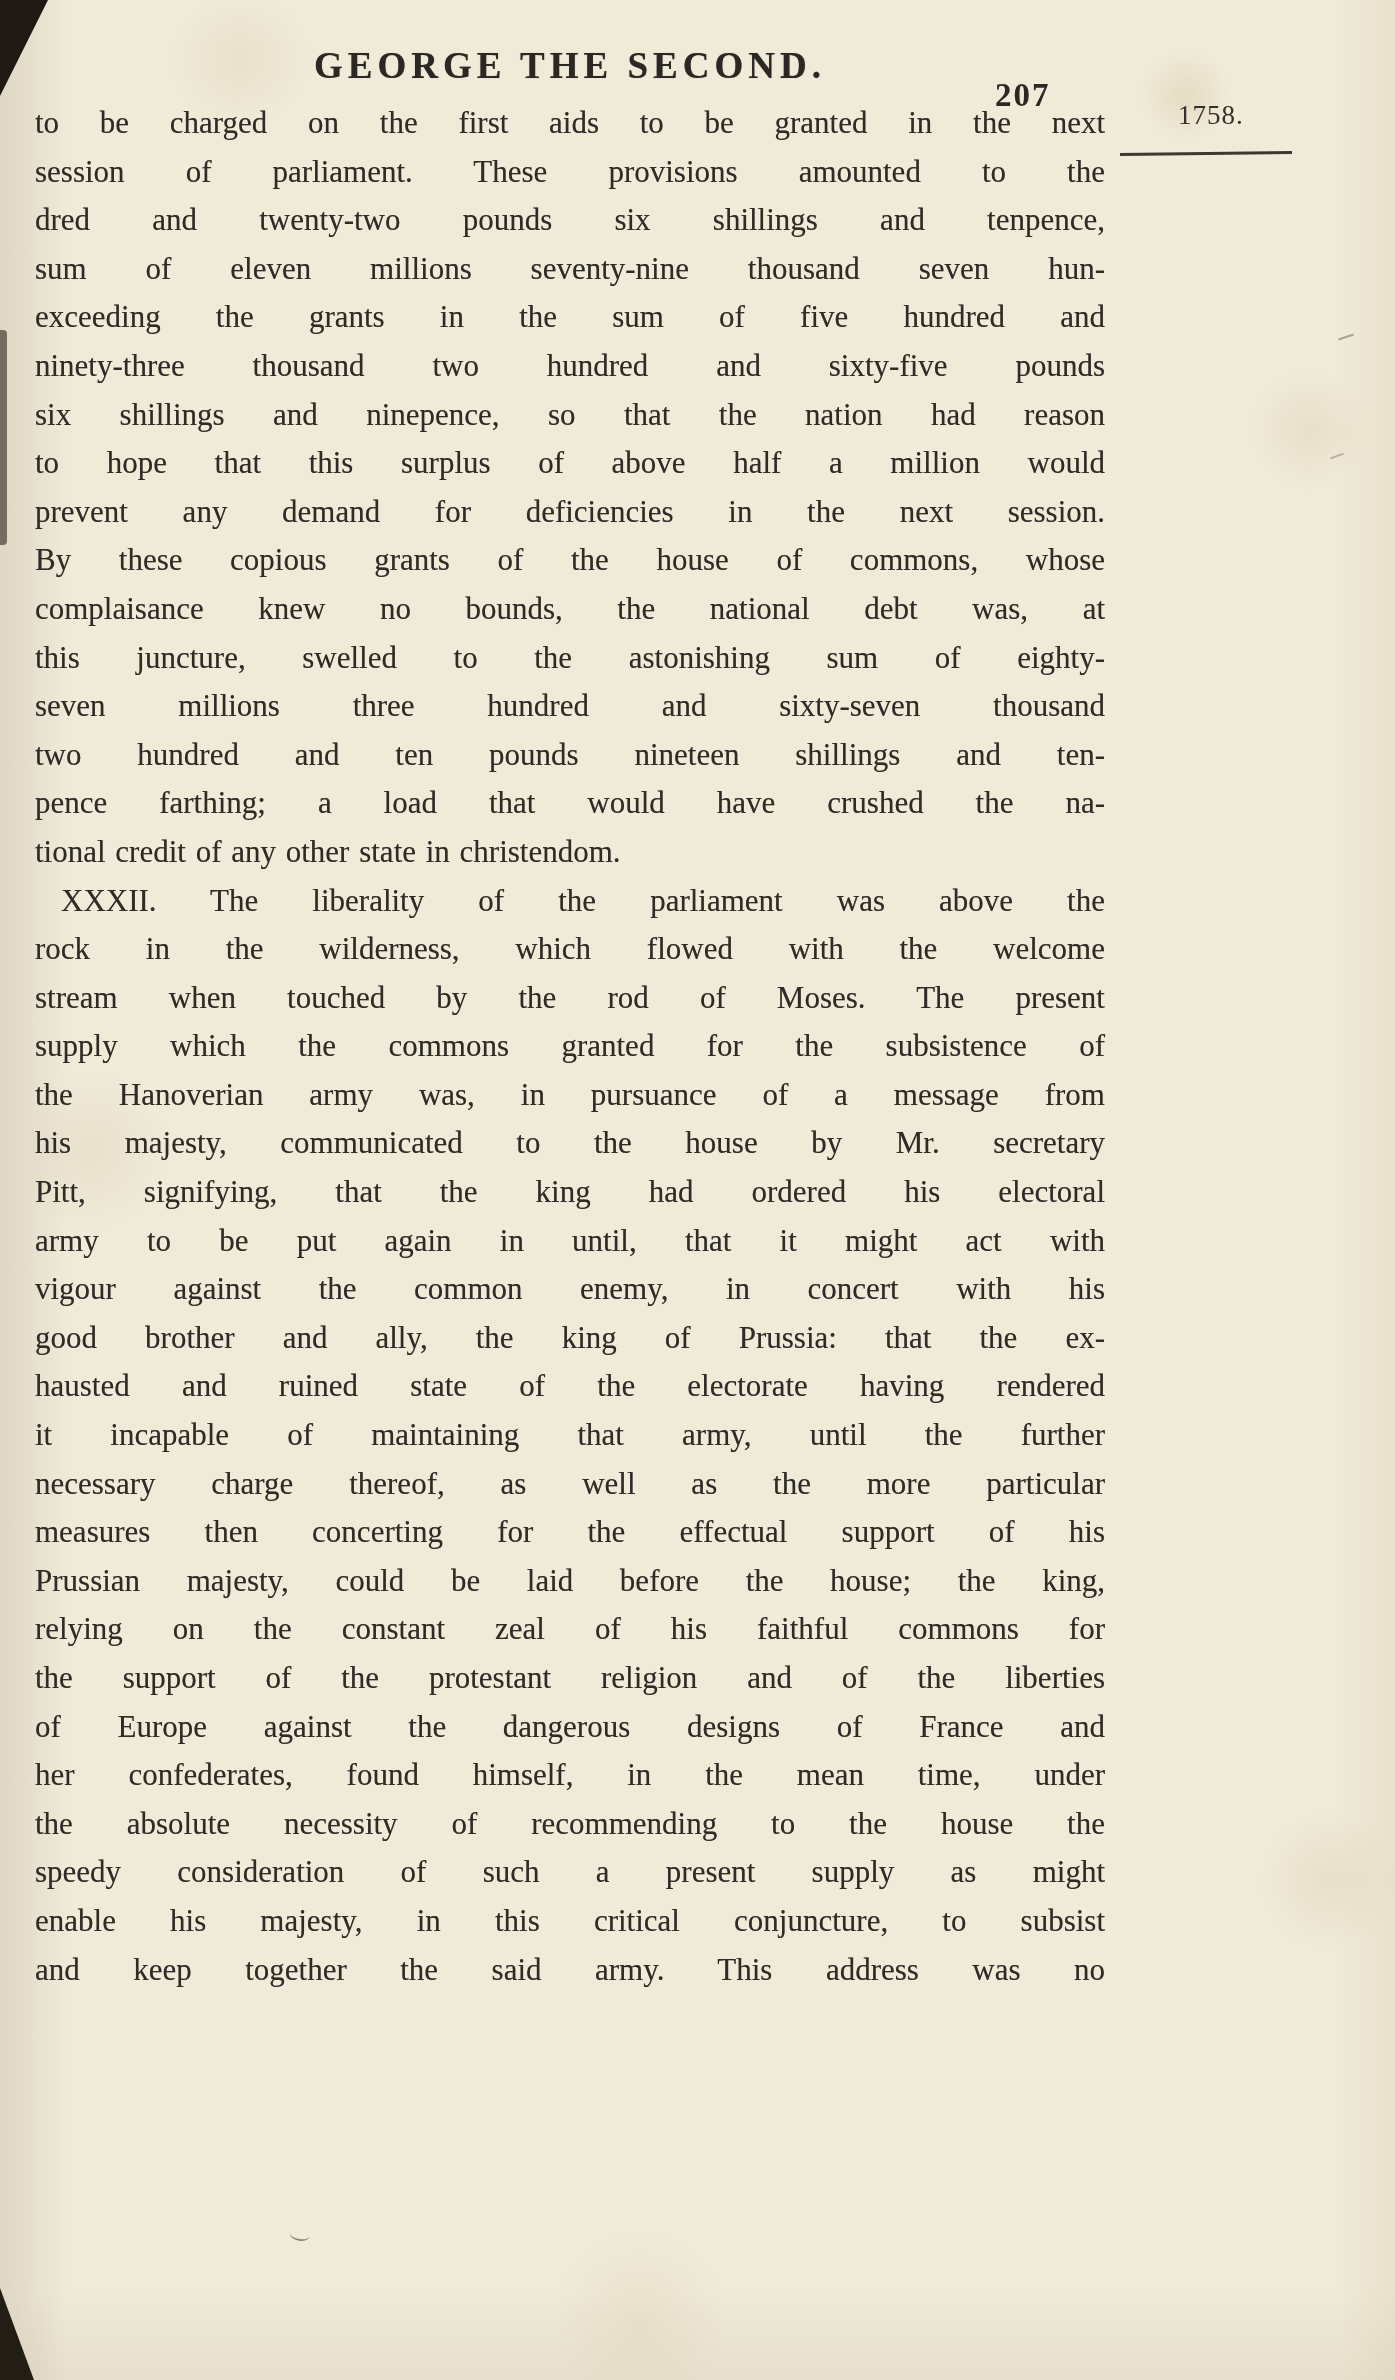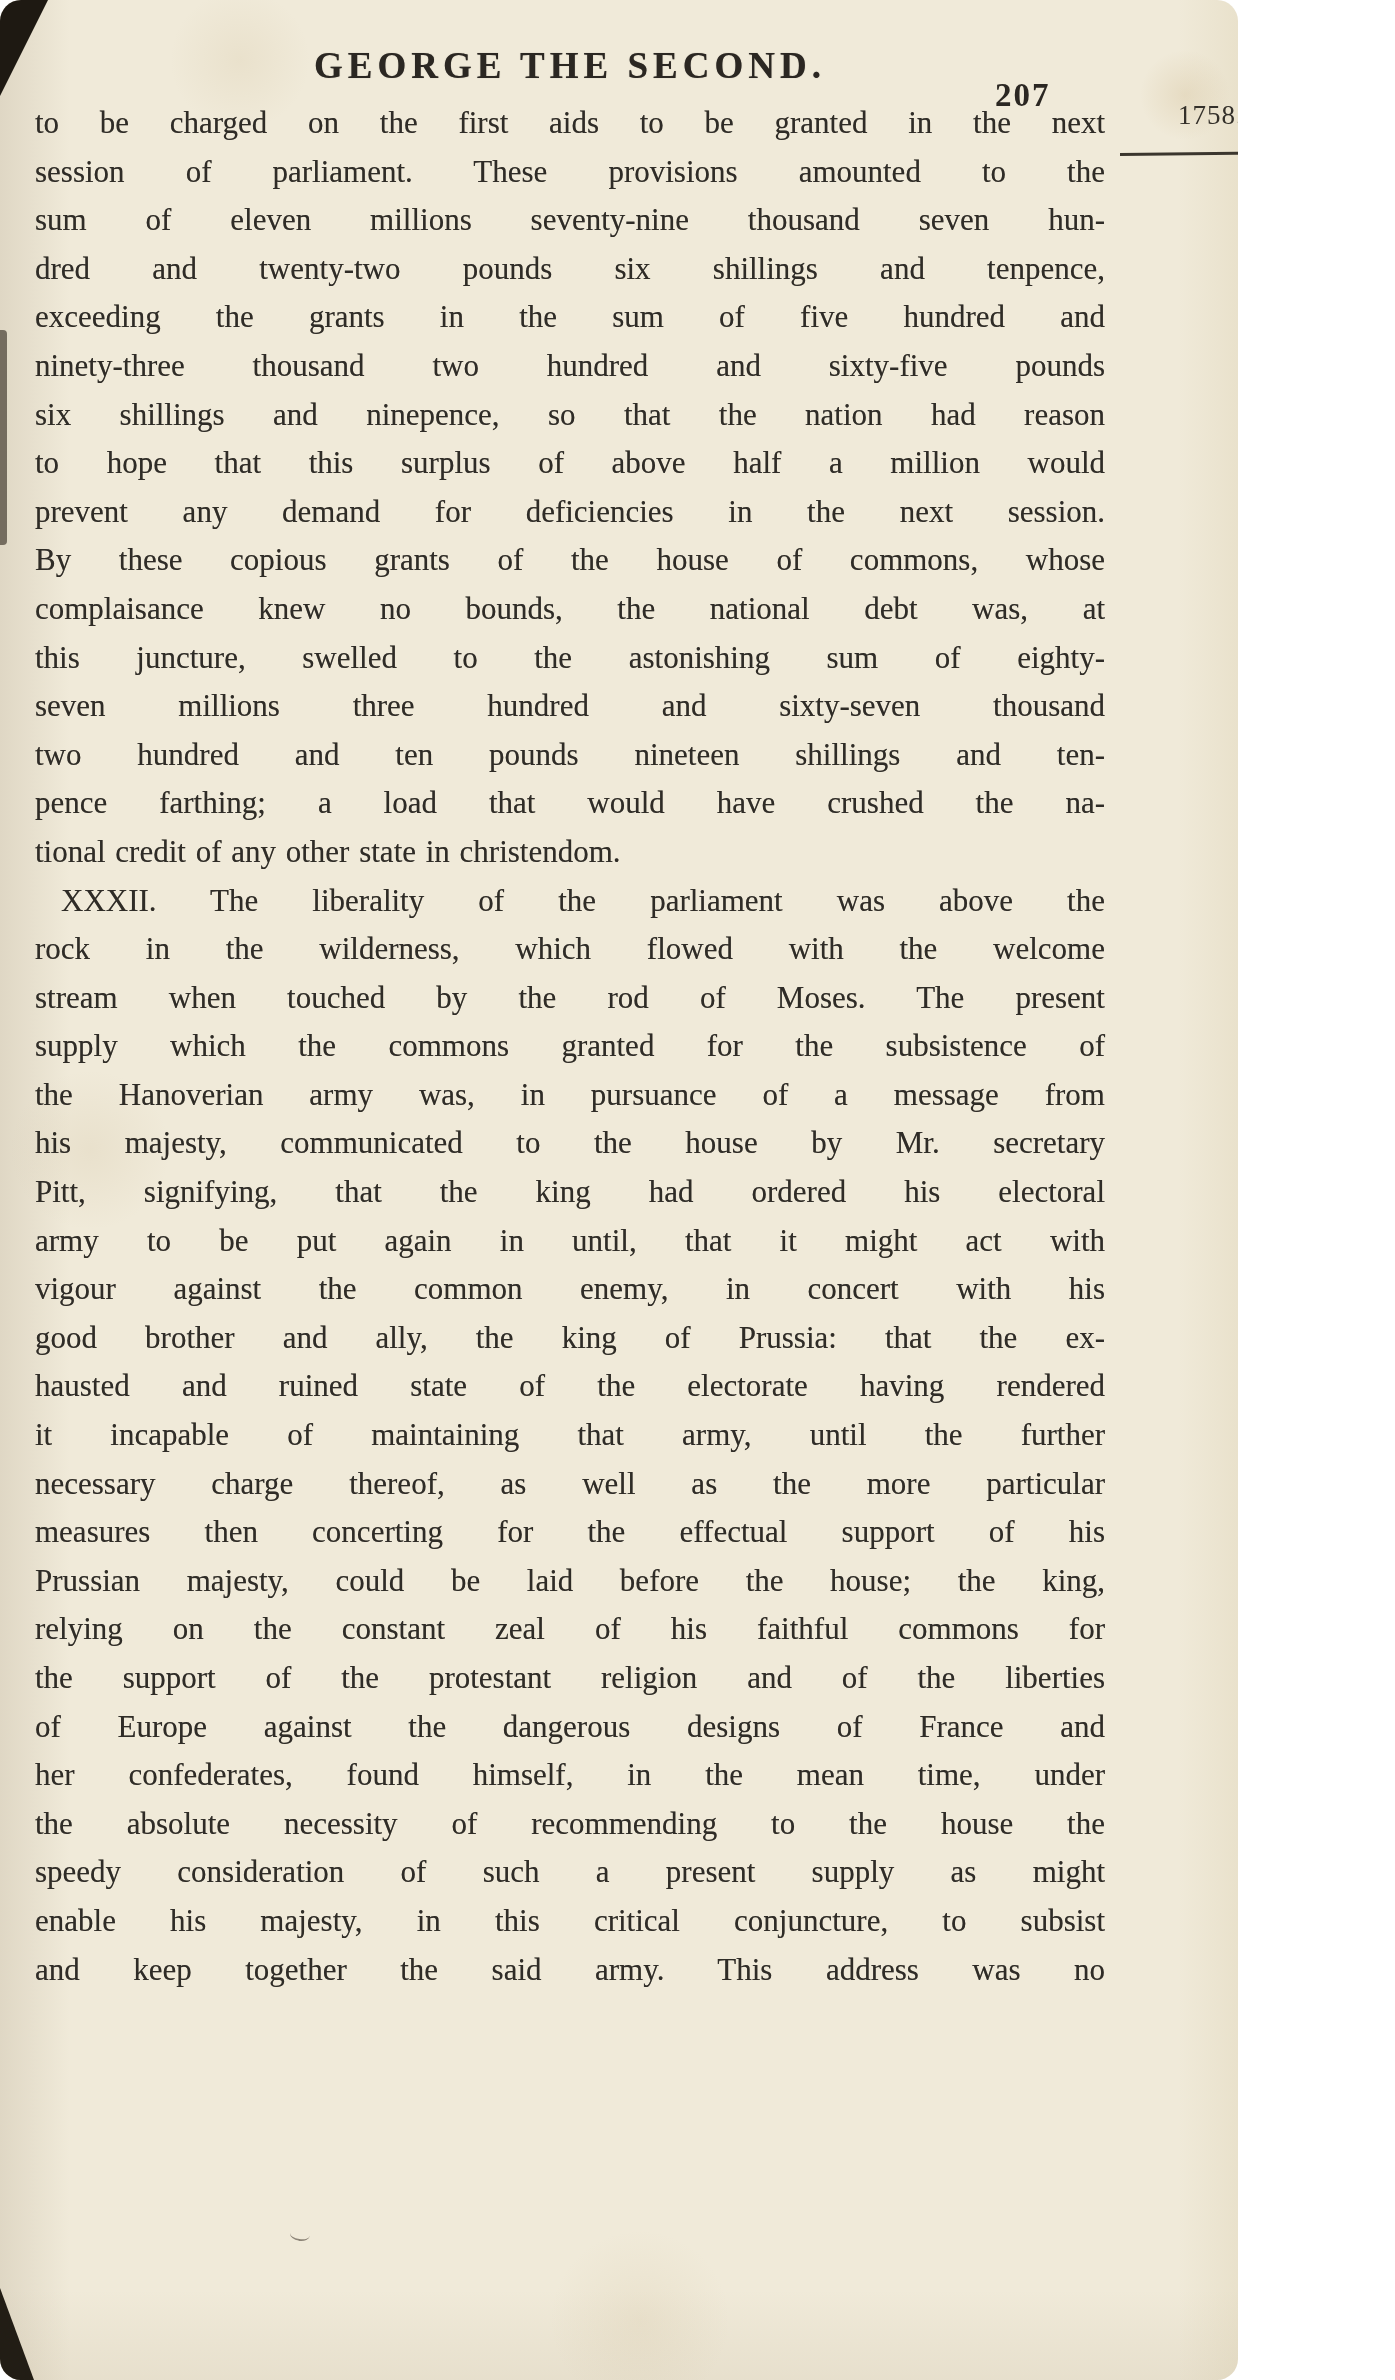--- a/index.html
+++ b/index.html
@@ -1,37 +1,36 @@
 <!DOCTYPE html>
 <html><head>
 <meta charset="utf-8">
 <style>
   html, body {
     margin: 0;
     padding: 0;
   }
   .page {
     position: relative;
-    width: 1238px;
+    width: 1395px;
     height: 2380px;
     overflow: hidden;
     background-color: #f0ead9;
     background-image:
       radial-gradient(circle at 1185px 95px,  rgba(190,160,105,0.20), transparent 45px),
       radial-gradient(circle at 1310px 430px, rgba(185,158,108,0.14), transparent 60px),
       radial-gradient(circle at 90px 1150px,  rgba(180,155,110,0.12), transparent 80px),
       radial-gradient(circle at 1330px 1880px,rgba(185,158,108,0.14), transparent 70px),
       radial-gradient(circle at 640px 2320px, rgba(180,152,100,0.10), transparent 90px),
       radial-gradient(circle at 240px 60px,   rgba(186,160,110,0.12), transparent 70px),
       linear-gradient(90deg,  rgba(120,100,70,0.14), rgba(120,100,70,0) 70px),
       linear-gradient(270deg, rgba(205,190,150,0.20), rgba(205,190,150,0) 60px),
       linear-gradient(0deg,   rgba(150,130,95,0.10), rgba(150,130,95,0) 90px);
     font-family: "Liberation Serif", serif;
     color: #2e2b26;
-    border-radius: 21px;
   }
 
   
   .header {
     position: absolute;
     top: 44px;
     left: 35px;
     width: 1070px;
     height: 50px;
   }
@@ -157,22 +156,22 @@
     <span class="page-number">207</span>
   </div>
 
   <span class="margin-year">1758.</span>
   <div class="margin-rule"></div>
 
   <div class="text-column">
       <div class="paragraph">
         <div class="line">to be charged on the first aids to be granted in the next</div>
         <div class="line">session of parliament. These provisions amounted to the</div>
+        <div class="line">dred and twenty-two pounds six shillings and tenpence,</div>
         <div class="line">sum of eleven millions seventy-nine thousand seven hun-</div>
-        <div class="line">dred and twenty-two pounds six shillings and tenpence,</div>
         <div class="line">exceeding the grants in the sum of five hundred and</div>
         <div class="line">ninety-three thousand two hundred and sixty-five pounds</div>
         <div class="line">six shillings and ninepence, so that the nation had reason</div>
         <div class="line">to hope that this surplus of above half a million would</div>
         <div class="line">prevent any demand for deficiencies in the next session.</div>
         <div class="line">By these copious grants of the house of commons, whose</div>
         <div class="line">complaisance knew no bounds, the national debt was, at</div>
         <div class="line">this juncture, swelled to the astonishing sum of eighty-</div>
         <div class="line">seven millions three hundred and sixty-seven thousand</div>
         <div class="line">two hundred and ten pounds nineteen shillings and ten-</div>

